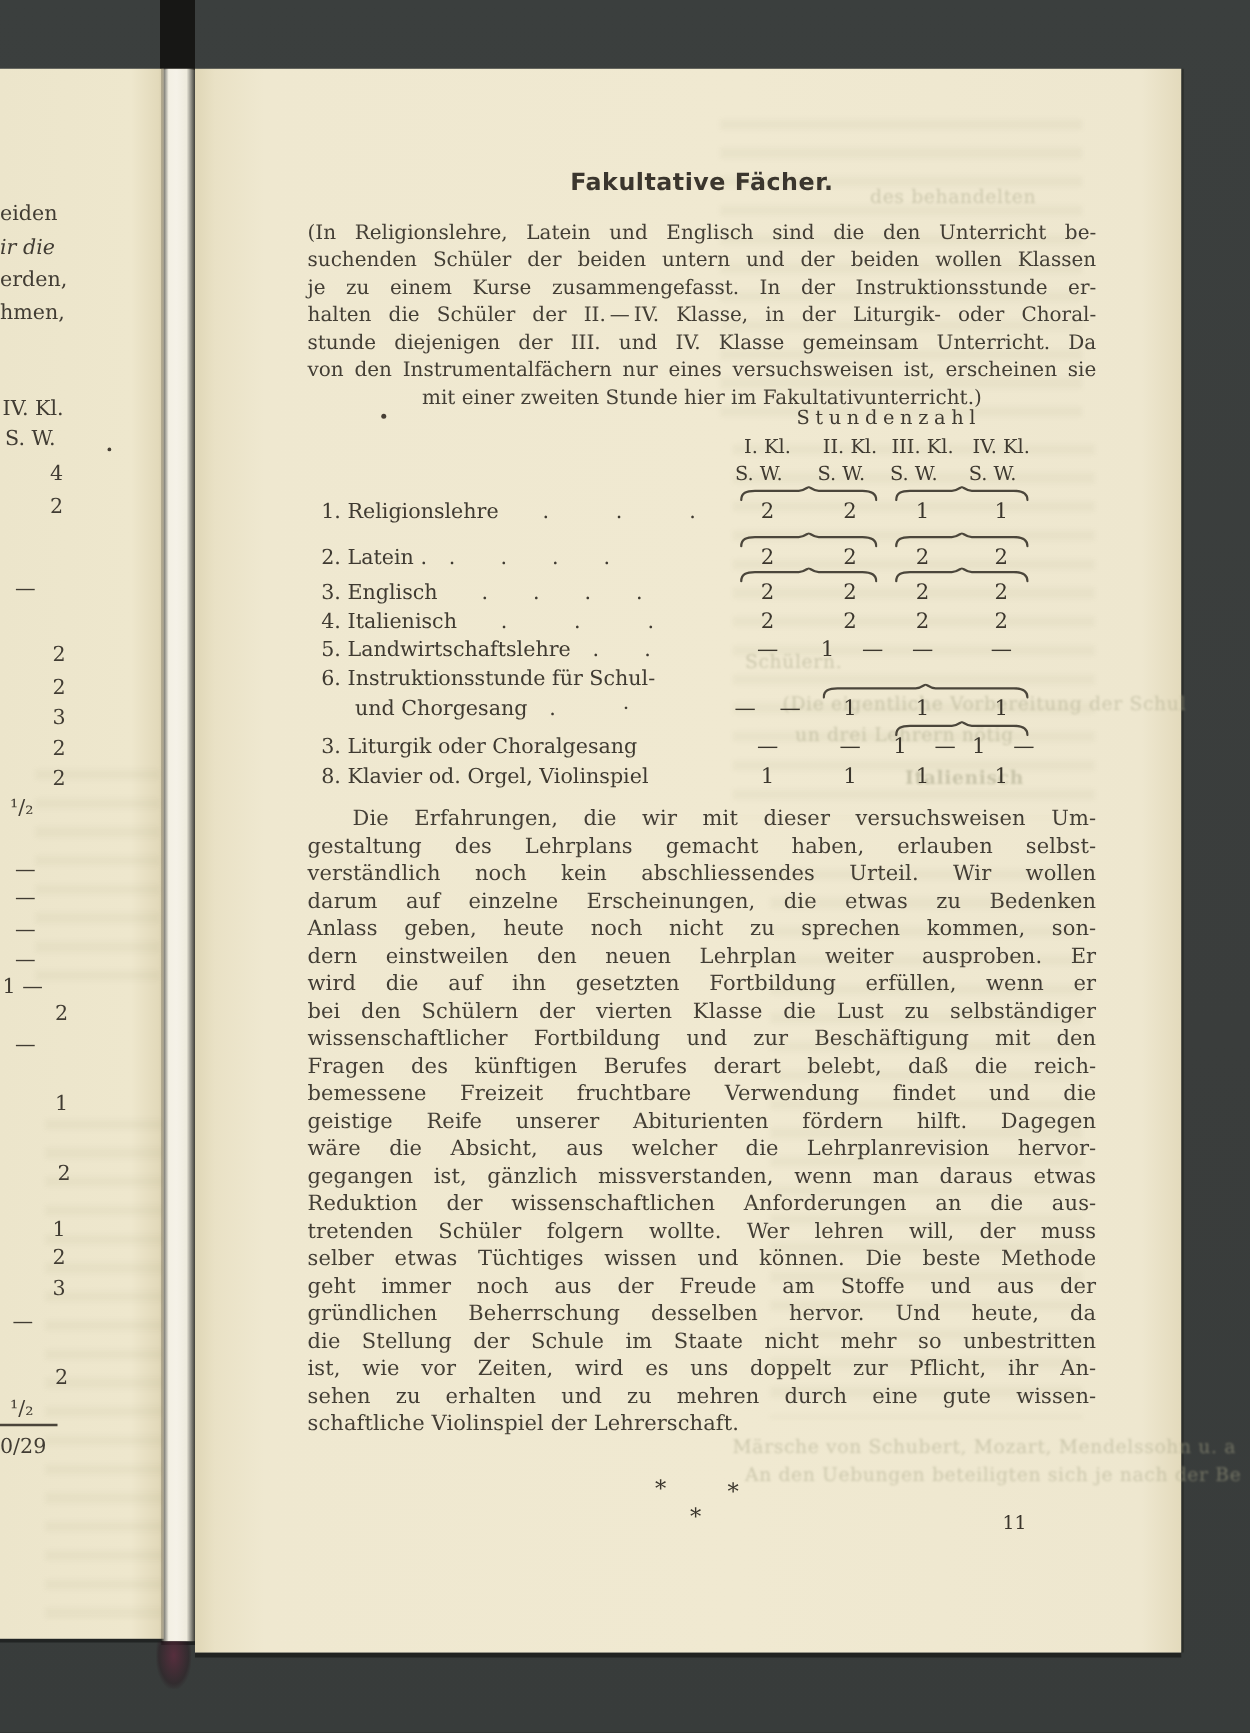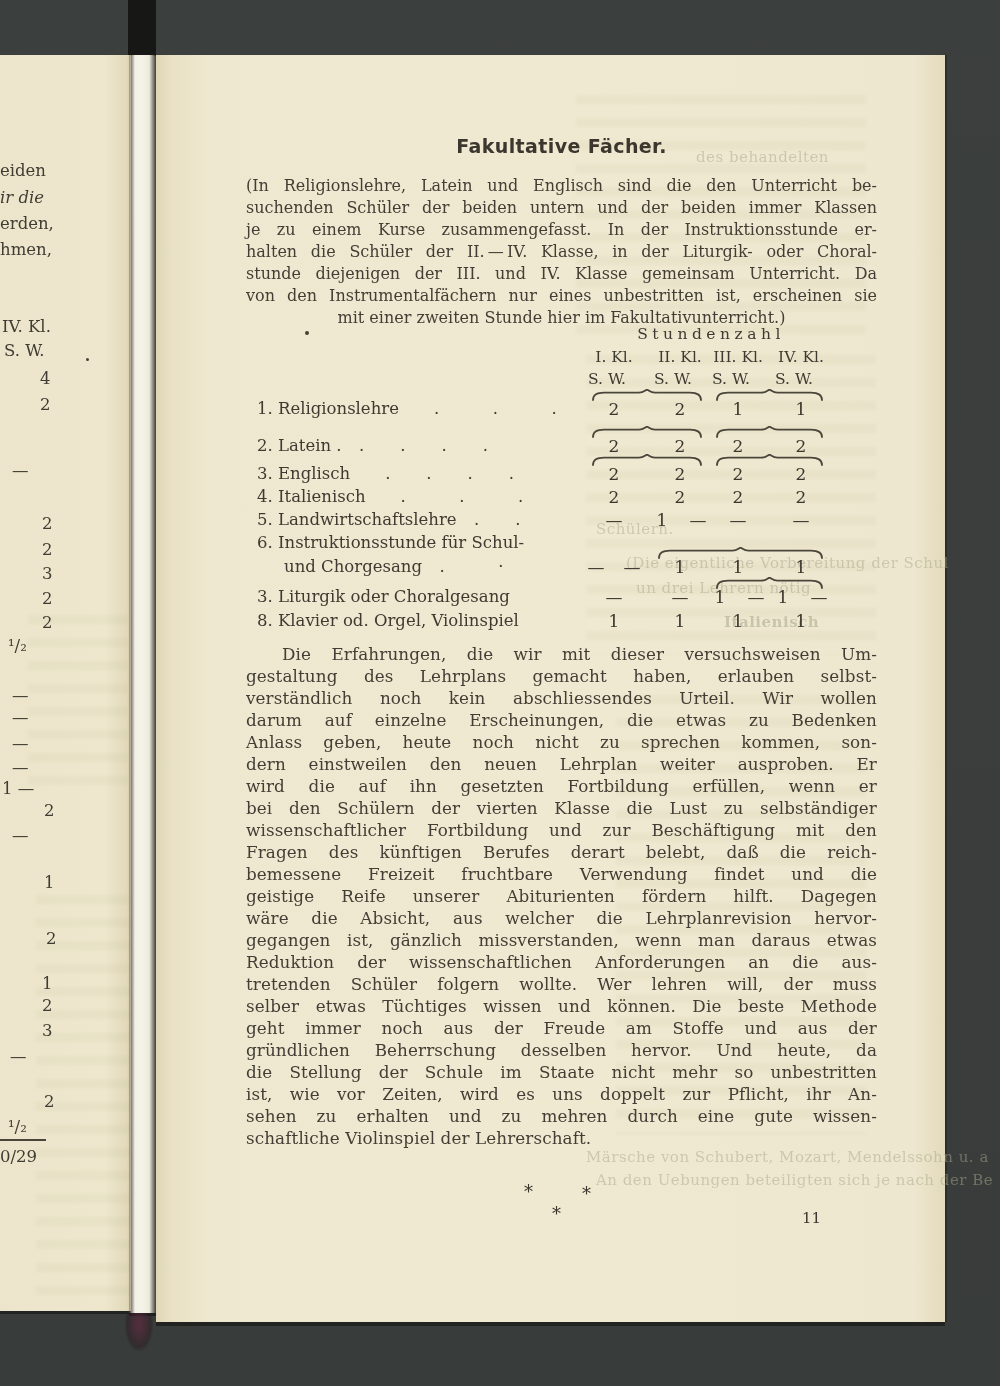--- a/index.html
+++ b/index.html
@@ -111,25 +111,25 @@
         <div class="ghost-text" style="left: 480px; top: 524px;">un drei Lehrern nötig</div>
         <div class="ghost-text ghost-bold" style="left: 568px; top: 527px; margin-top: 31px;">Italienisch</div>
         <div class="ghost-text" style="left: 430px; top: 1093px;">Märsche von Schubert, Mozart, Mendelssohn u. a</div>
         <div class="ghost-text" style="left: 440px; top: 1116px;">An den Uebungen beteiligten sich je nach der Be</div>
       </div>
 
     <div class="title" style="top:80px;">Fakultative Fächer.</div>
 
     <div id="intro">
         <div class="line" style="top: 121px;">(In Religionslehre, Latein und Englisch sind die den Unterricht be-</div>
-        <div class="line" style="top: 143px;">suchenden Schüler der beiden untern und der beiden immer Klassen</div>
+        <div class="line" style="top: 143px;">suchenden Schüler der beiden untern und der beiden wollen Klassen</div>
         <div class="line" style="top: 165px;">je zu einem Kurse zusammengefasst.  In der Instruktionsstunde er-</div>
         <div class="line" style="top: 187px;">halten die Schüler der II. — IV. Klasse, in der Liturgik- oder Choral-</div>
         <div class="line" style="top: 209px;">stunde diejenigen der III. und IV. Klasse gemeinsam Unterricht.  Da</div>
-        <div class="line" style="top: 231px;">von den Instrumentalfächern nur eines unbestritten ist, erscheinen sie</div>
+        <div class="line" style="top: 231px;">von den Instrumentalfächern nur eines versuchsweisen ist, erscheinen sie</div>
         <div class="line center" style="top: 253px;">mit einer zweiten Stunde hier im Fakultativunterricht.)</div>
       </div>
 
     <div class="speck" style="left:149px;top:276px;width:4px;height:4px;"></div>
 
     <div class="stz" style="left:440px;top:270px;width:230px;">Stundenzahl</div>
 
     <div id="col-heads">
         <div class="col-head" style="left: 458px; top: 293px;">I. Kl.</div>
         <div class="col-head" style="left: 524px; top: 293px;">II. Kl.</div>

